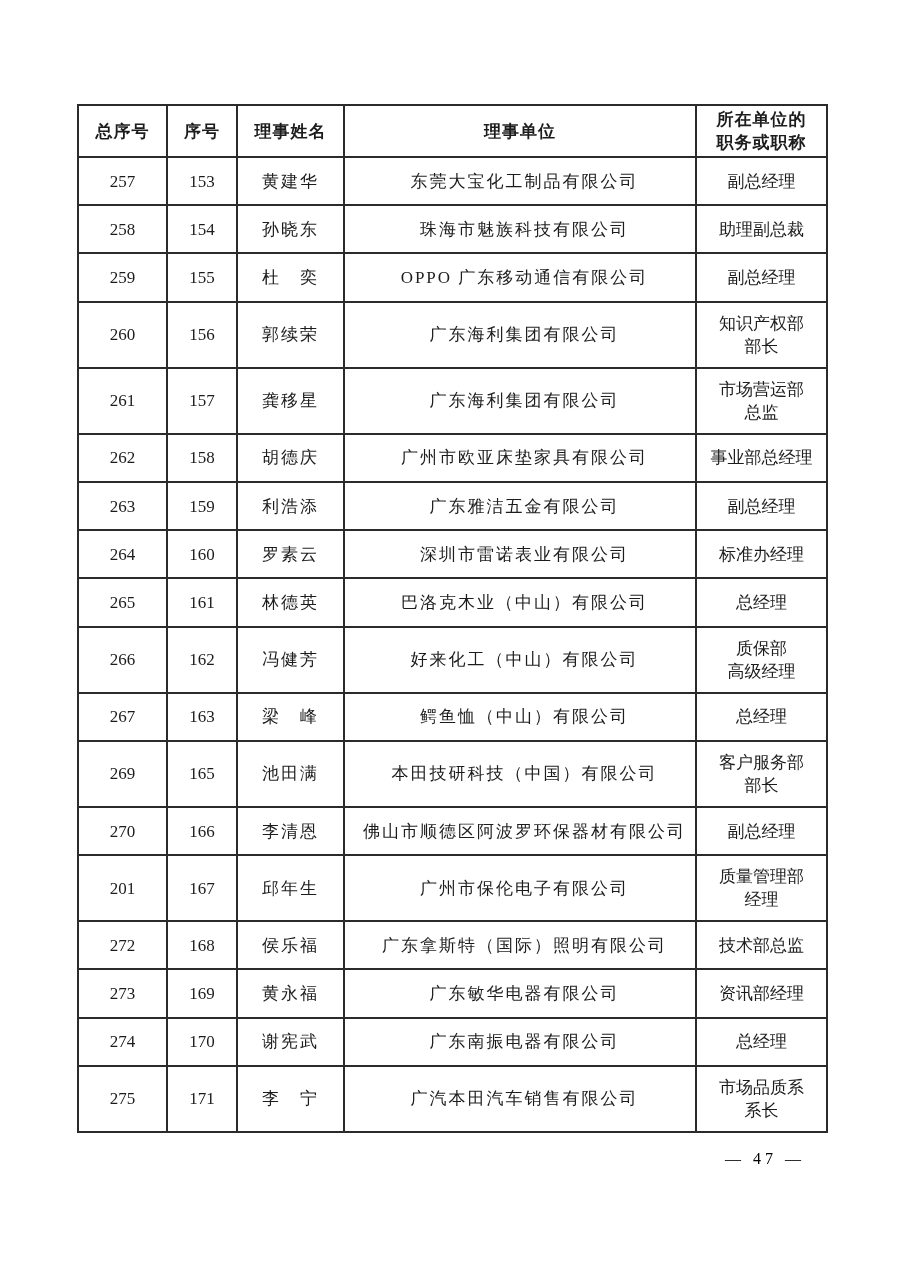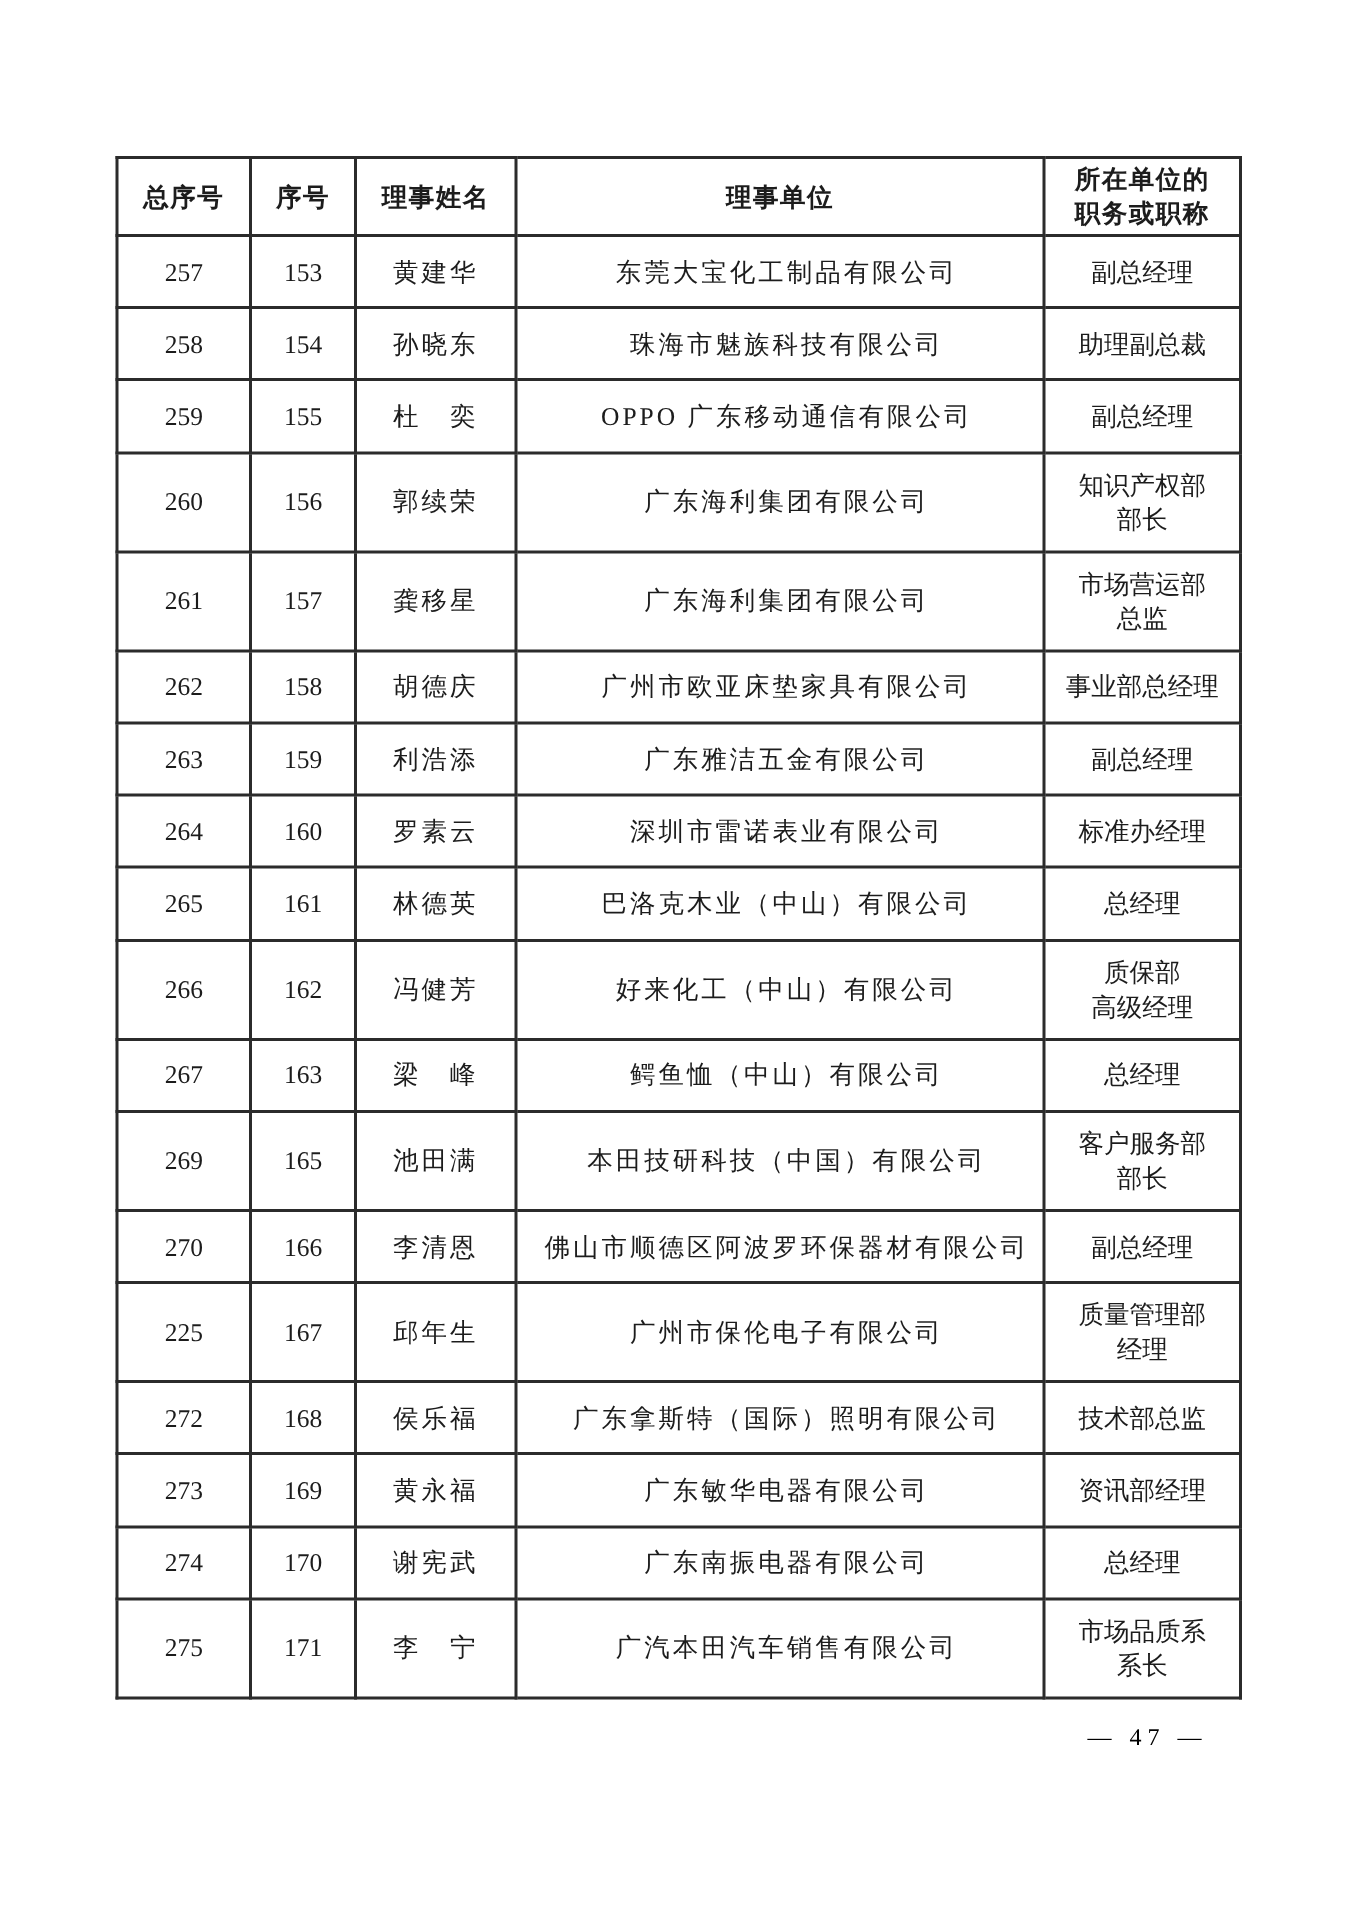--- a/index.html
+++ b/index.html
@@ -182,21 +182,21 @@
 部长</td>
   </tr>
       <tr>
     <td class="c-num">270</td>
     <td class="c-num">166</td>
     <td class="c-name">李清恩</td>
     <td class="c-org">佛山市顺德区阿波罗环保器材有限公司</td>
     <td class="c-pos">副总经理</td>
   </tr>
       <tr>
-    <td class="c-num">225</td>
+    <td class="c-num">201</td>
     <td class="c-num">167</td>
     <td class="c-name">邱年生</td>
     <td class="c-org">广州市保伦电子有限公司</td>
     <td class="c-pos">质量管理部
 经理</td>
   </tr>
       <tr>
     <td class="c-num">272</td>
     <td class="c-num">168</td>
     <td class="c-name">侯乐福</td>

